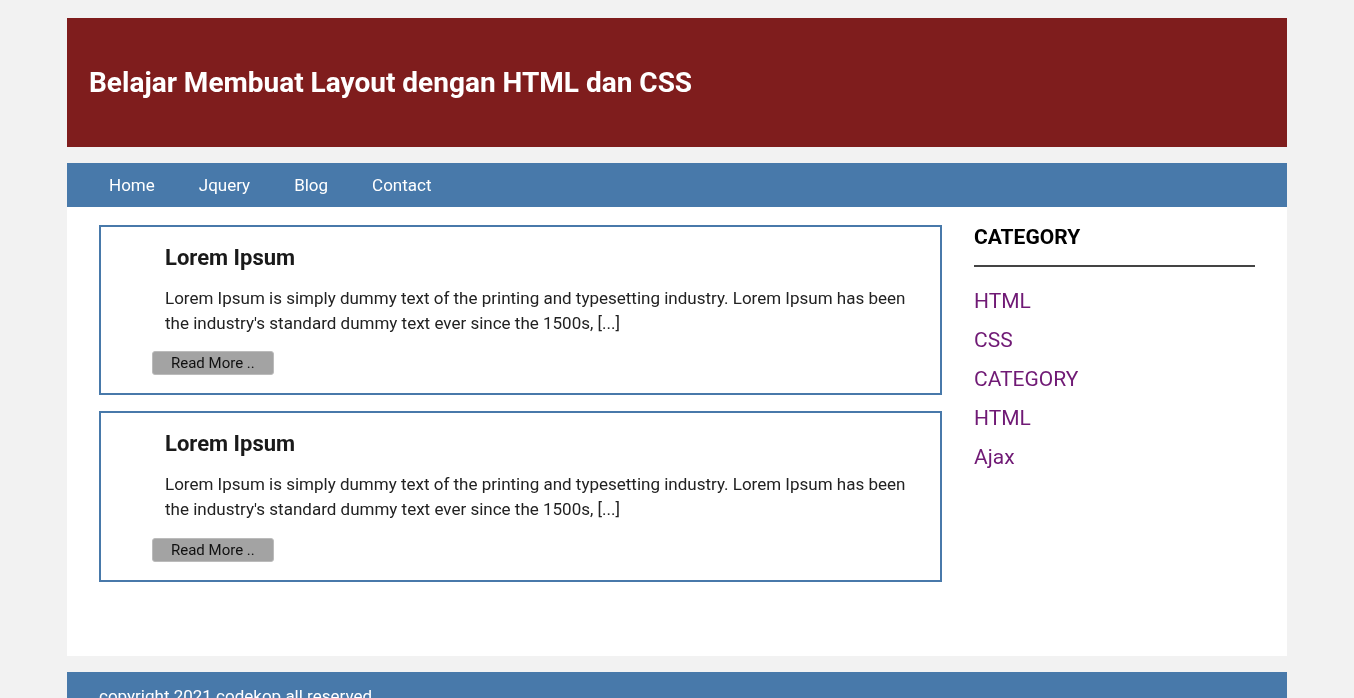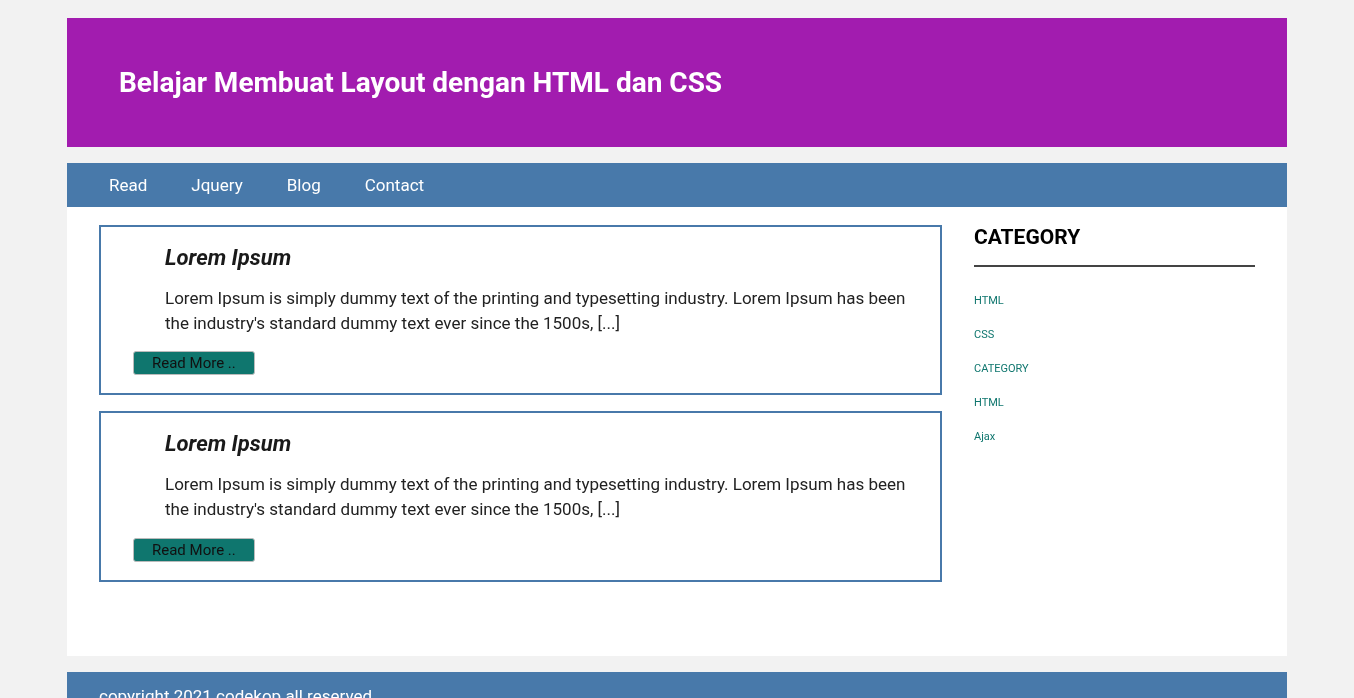--- a/index.html
+++ b/index.html
@@ -8,22 +8,22 @@
       box-sizing: border-box;
     }
     
     body {
       font-family: -apple-system, BlinkMacSystemFont, "Segoe UI", Roboto, Helvetica, Arial, sans-serif;
       background-color: #f2f2f2;
       padding: 18px 67px;
     }
     
     .header {
-      background-color: #a21caf;
-      padding: 48px 52px;
+      background-color: #7f1d1d;
+      padding: 48px 22px;
       margin-bottom: 16px;
     }
     
     .header h1 {
       color: #ffffff;
       font-size: 28px;
       font-weight: bold;
     }
     
     .nav {
@@ -67,39 +67,39 @@
     
     .article-inner {
       padding-left: 32px;
     }
     
     .article h2 {
       font-size: 22px;
       font-weight: bold;
       color: #1a1a1a;
       margin-bottom: 16px;
-      font-style: italic;
     }
     
     .article p {
       font-size: 17px;
       color: #222;
       line-height: 1.45;
       margin-bottom: 16px;
     }
     
     .read-more-btn {
-      background-color: #0f766e;
+      background-color: #a3a3a3;
       border: 1px solid #bbb;
       border-radius: 3px;
       padding: 2px 18px;
       font-size: 15px;
       color: #111;
       cursor: pointer;
       font-family: inherit;
+      margin-left: 19px;
     }
     
     .sidebar {
       width: 313px;
       padding: 18px 32px 18px 0;
     }
     
     .sidebar h3 {
       font-size: 21px;
       font-weight: bold;
@@ -117,23 +117,23 @@
     
     .sidebar ul {
       list-style: none;
     }
     
     .sidebar li {
       margin-bottom: 15px;
     }
     
     .sidebar a {
-      color: #0f766e;
+      color: #701a75;
       text-decoration: none;
-      font-size: 11px;
+      font-size: 21px;
       margin-top: 40px;
     }
     
     .footer {
       background-color: #4879aa;
       padding: 14px 32px;
       margin-top: 16px;
     }
     
     .footer p {
@@ -144,21 +144,21 @@
 </head>
 <body>
 
 <div class="header">
   <h1>Belajar Membuat Layout dengan HTML dan CSS</h1>
 </div>
 
 <nav class="nav">
   <ul>
     <li>
-      <a href="#">Read</a>
+      <a href="#">Home</a>
     </li>
     <li>
       <a href="#">Jquery</a>
     </li>
     <li>
       <a href="#">Blog</a>
     </li>
     <li>
       <a href="#">Contact</a>
     </li>

